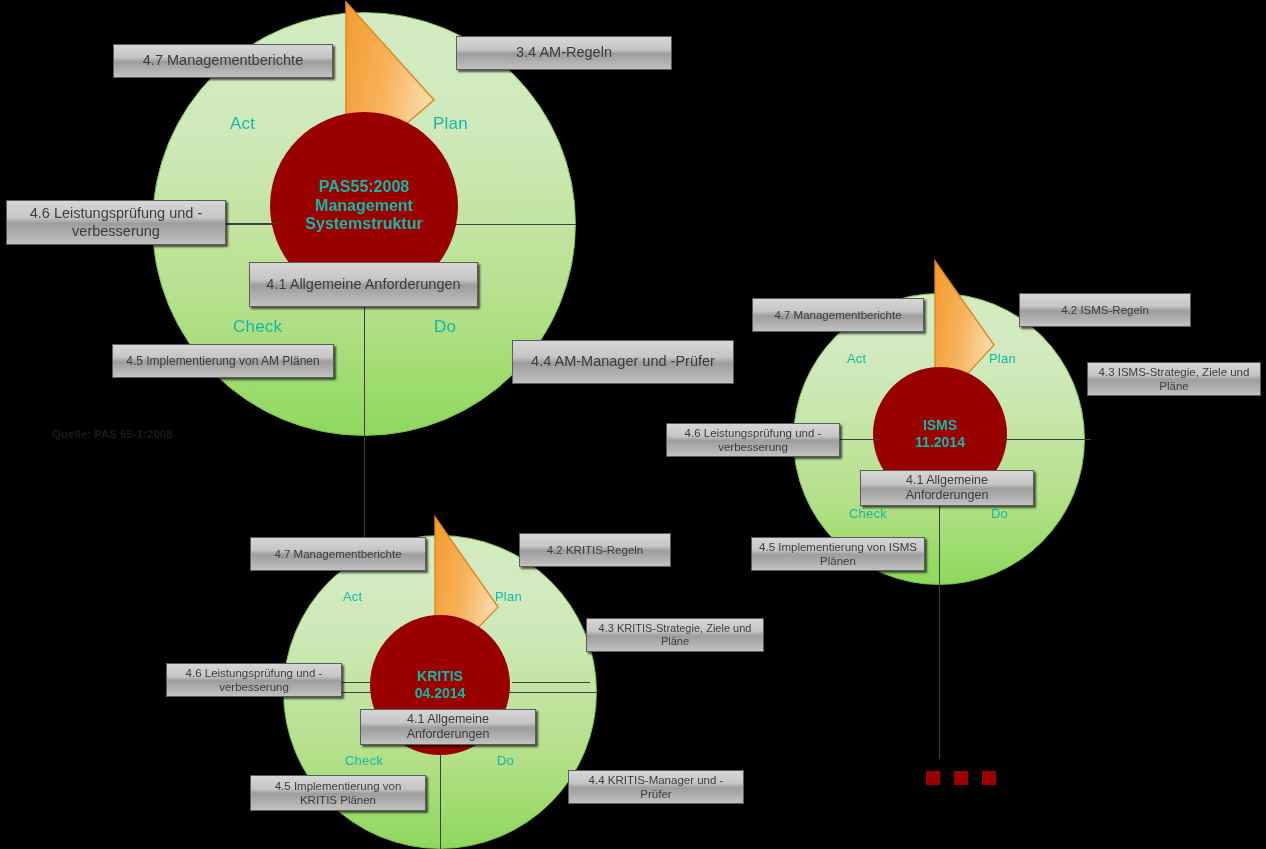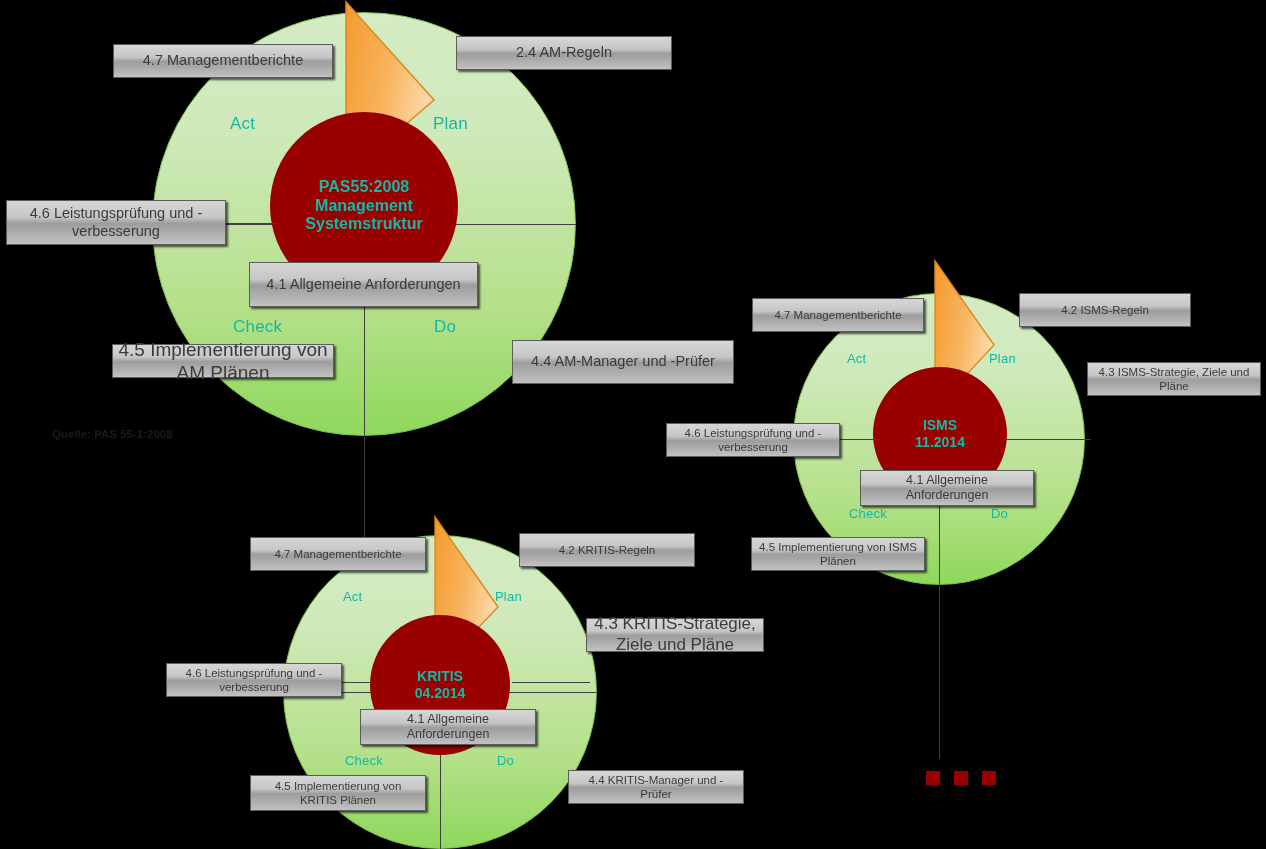--- a/index.html
+++ b/index.html
@@ -88,28 +88,28 @@
         <div>Management</div>
         <div>Systemstruktur</div>
       </div>
     </div>
   </div>
 
   <div class="connector" style="left:226px;top:223px;width:52px;"></div>
 
   <div class="box" style="left:113px;top:44px;width:220px;height:29px;font-size:14.5px;">4.7 Managementberichte</div>
 
-  <div class="box" style="left:456px;top:36px;width:216px;height:29px;font-size:14.5px;">2.4 AM-Regeln</div>
+  <div class="box" style="left:456px;top:36px;width:216px;height:29px;font-size:14.5px;">3.4 AM-Regeln</div>
 
 
   <div class="box" style="left:6px;top:200px;width:220px;height:45px;font-size:14.5px;">4.6 Leistungsprüfung und -verbesserung</div>
 
   <div class="box" style="left:249px;top:262px;width:229px;height:45px;font-size:14.5px;">4.1 Allgemeine Anforderungen</div>
 
-  <div class="box" style="left:112px;top:344px;width:222px;height:26px;font-size:19px;">4.5 Implementierung von AM Plänen</div>
+  <div class="box" style="left:112px;top:344px;width:222px;height:26px;font-size:12px;">4.5 Implementierung von AM Plänen</div>
 
   <div class="box" style="left:512px;top:340px;width:222px;height:44px;font-size:14.5px;">4.4 AM-Manager und -Prüfer</div>
 
   <div class="source-note" style="left:52px;top:428px;font-size:11.5px;">Quelle: PAS 55-1:2008</div>
 
   <div class="wheel" style="left:793px;top:293px;width:292px;height:292px;">
     <div class="disc"></div>
     <div class="axis-h"></div>
     <div class="axis-v" style="height:320px;"></div>
 
@@ -180,23 +180,23 @@
         <div>04.2014</div>
       </div>
     </div>
   </div>
 
   <div class="connector" style="left:340px;top:682px;width:32px;"></div>
   <div class="connector" style="left:512px;top:682px;width:78px;"></div>
 
   <div class="box" style="left:250px;top:537px;width:176px;height:22px;font-size:11.5px;">4.7 Managementberichte</div>
 
-  <div class="box" style="left:519px;top:533px;width:176px;height:22px;font-size:11.5px;">4.2 KRITIS-Regeln</div>
-
-  <div class="box" style="left:586px;top:618px;width:178px;height:34px;font-size:17px;">4.3 KRITIS-Strategie, Ziele und Pläne</div>
+  <div class="box" style="left:519px;top:533px;width:152px;height:22px;font-size:11.5px;">4.2 KRITIS-Regeln</div>
+
+  <div class="box" style="left:586px;top:618px;width:178px;height:34px;font-size:11px;">4.3 KRITIS-Strategie, Ziele und Pläne</div>
 
   <div class="box" style="left:166px;top:663px;width:176px;height:34px;font-size:11.5px;">4.6 Leistungsprüfung und -verbesserung</div>
 
   <div class="box" style="left:360px;top:709px;width:176px;height:36px;font-size:12.5px;">4.1 Allgemeine Anforderungen</div>
 
   <div class="box" style="left:250px;top:775px;width:176px;height:36px;font-size:11.5px;">4.5 Implementierung von KRITIS Plänen</div>
 
   <div class="box" style="left:568px;top:770px;width:176px;height:34px;font-size:11.5px;">4.4 KRITIS-Manager und -Prüfer</div>
 
   <div class="dots" style="left:926px;top:771px;">

